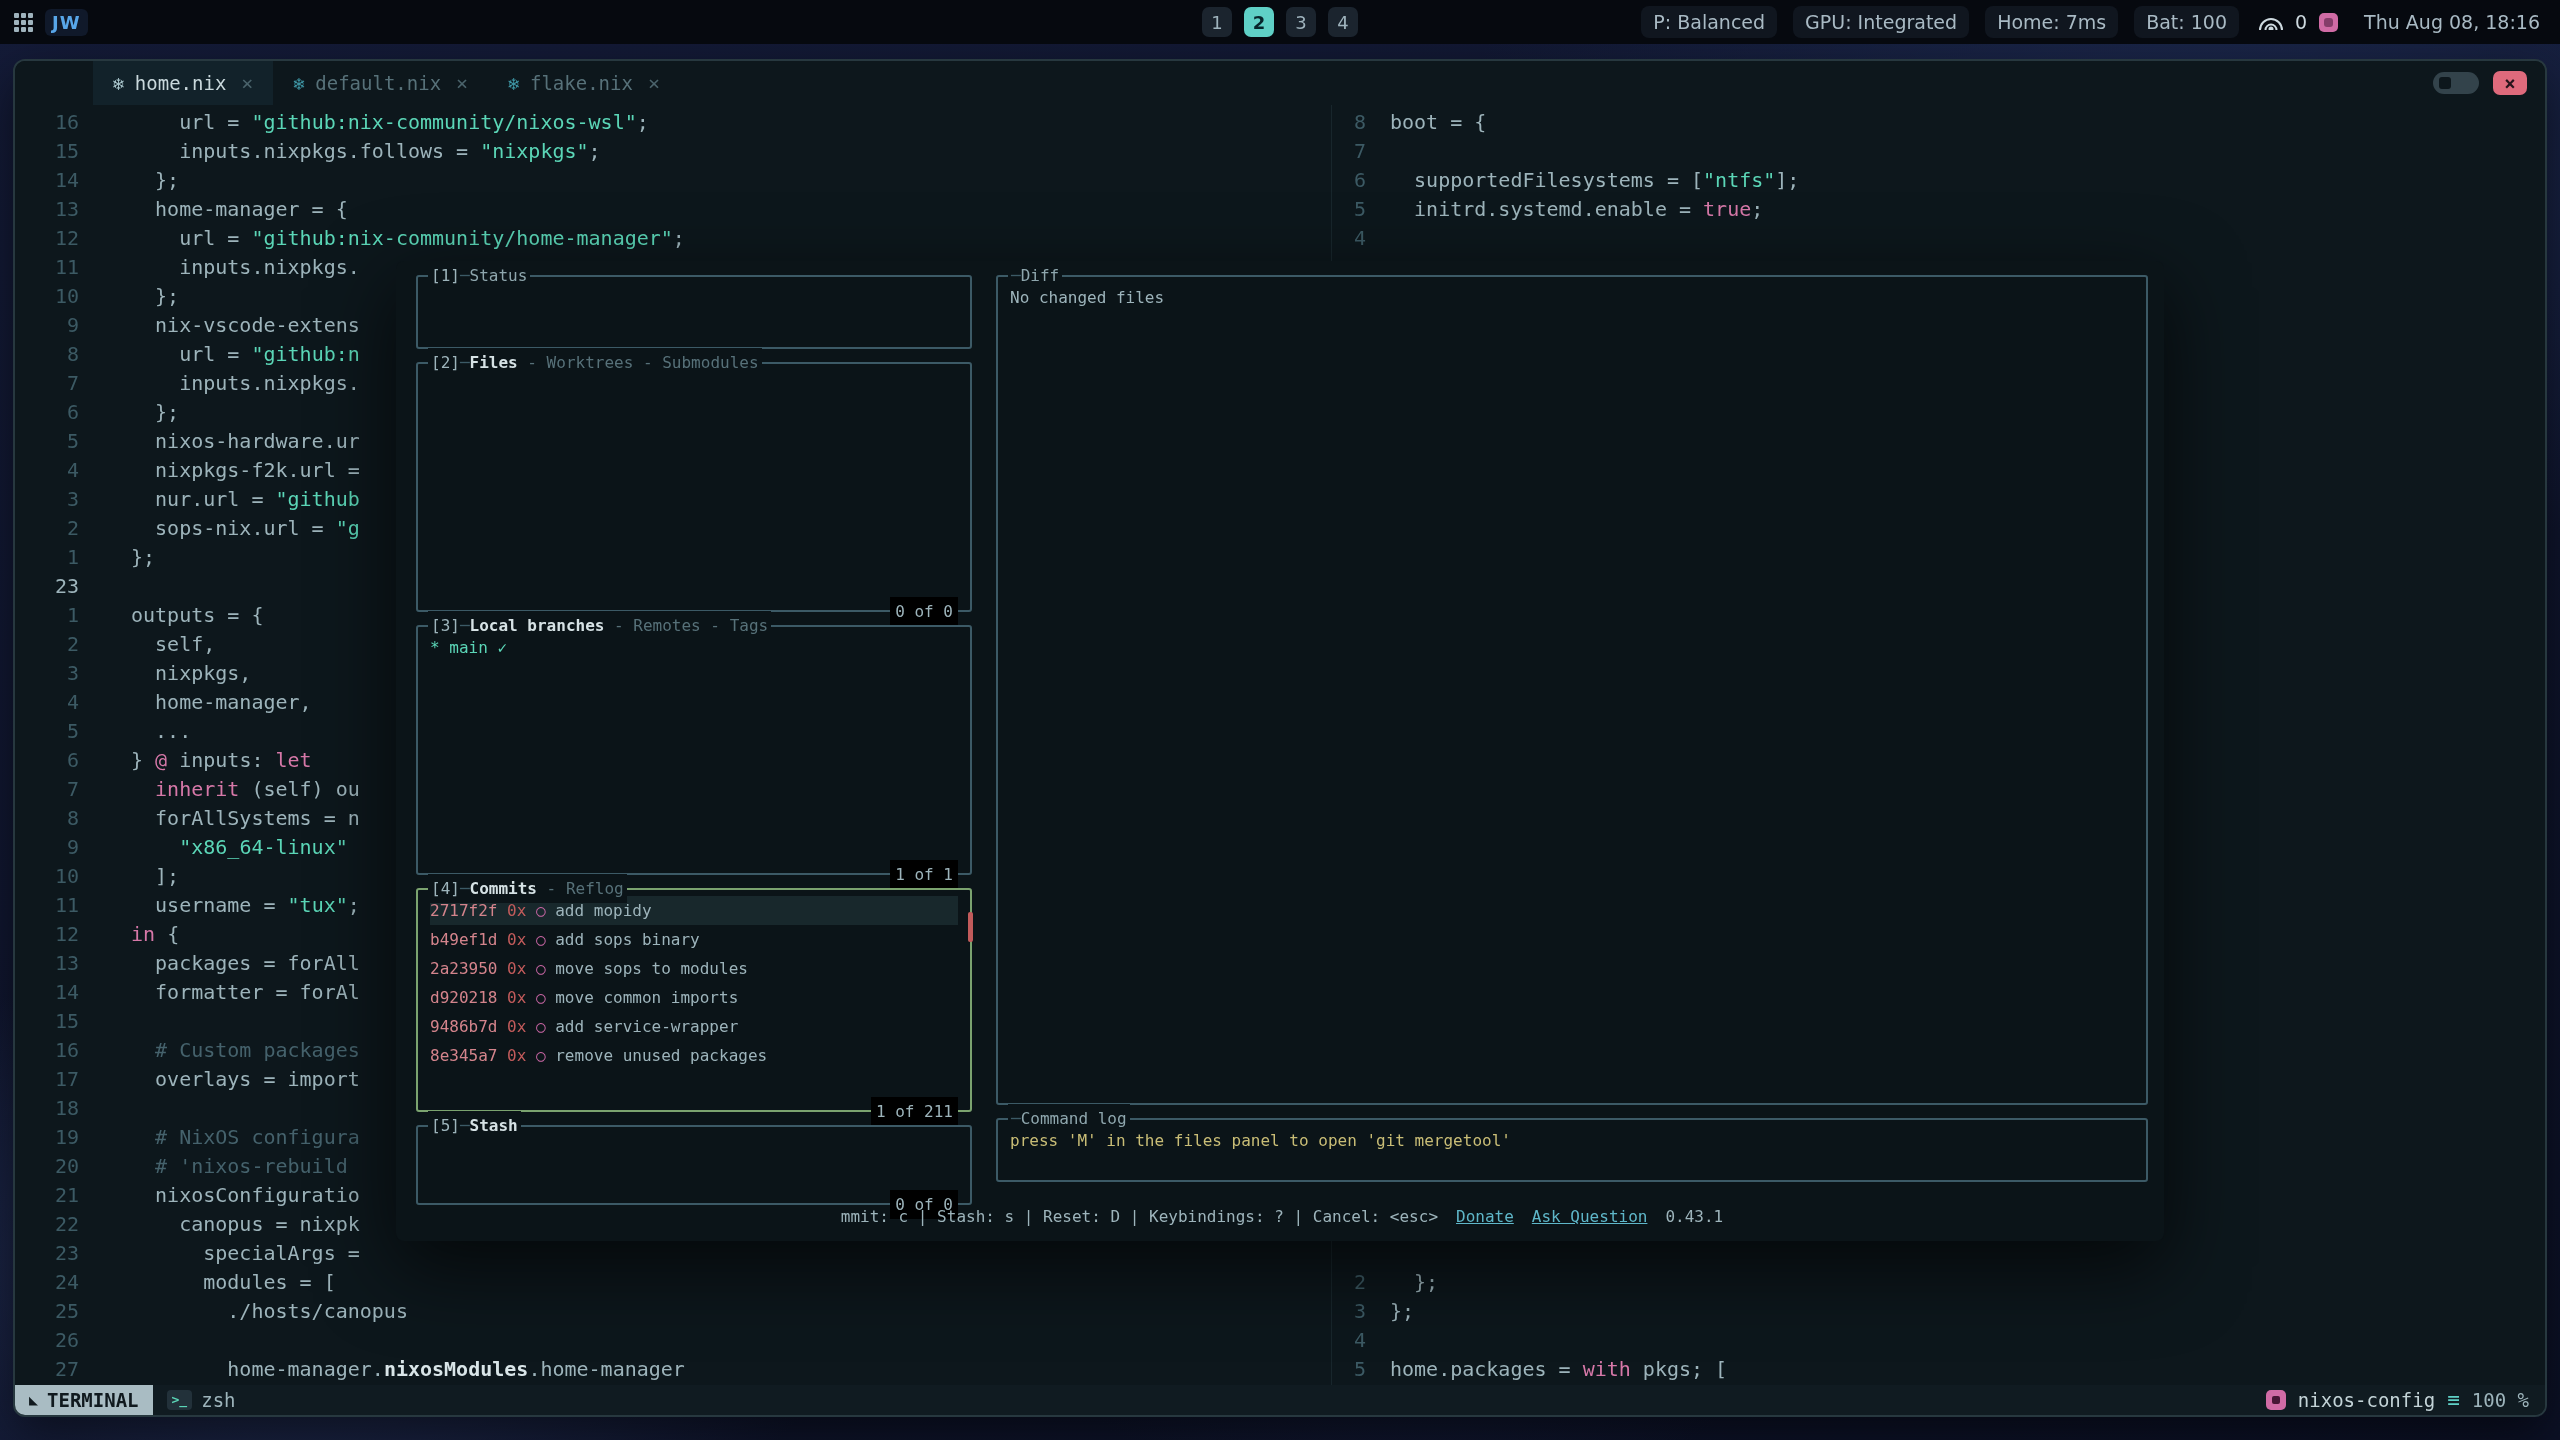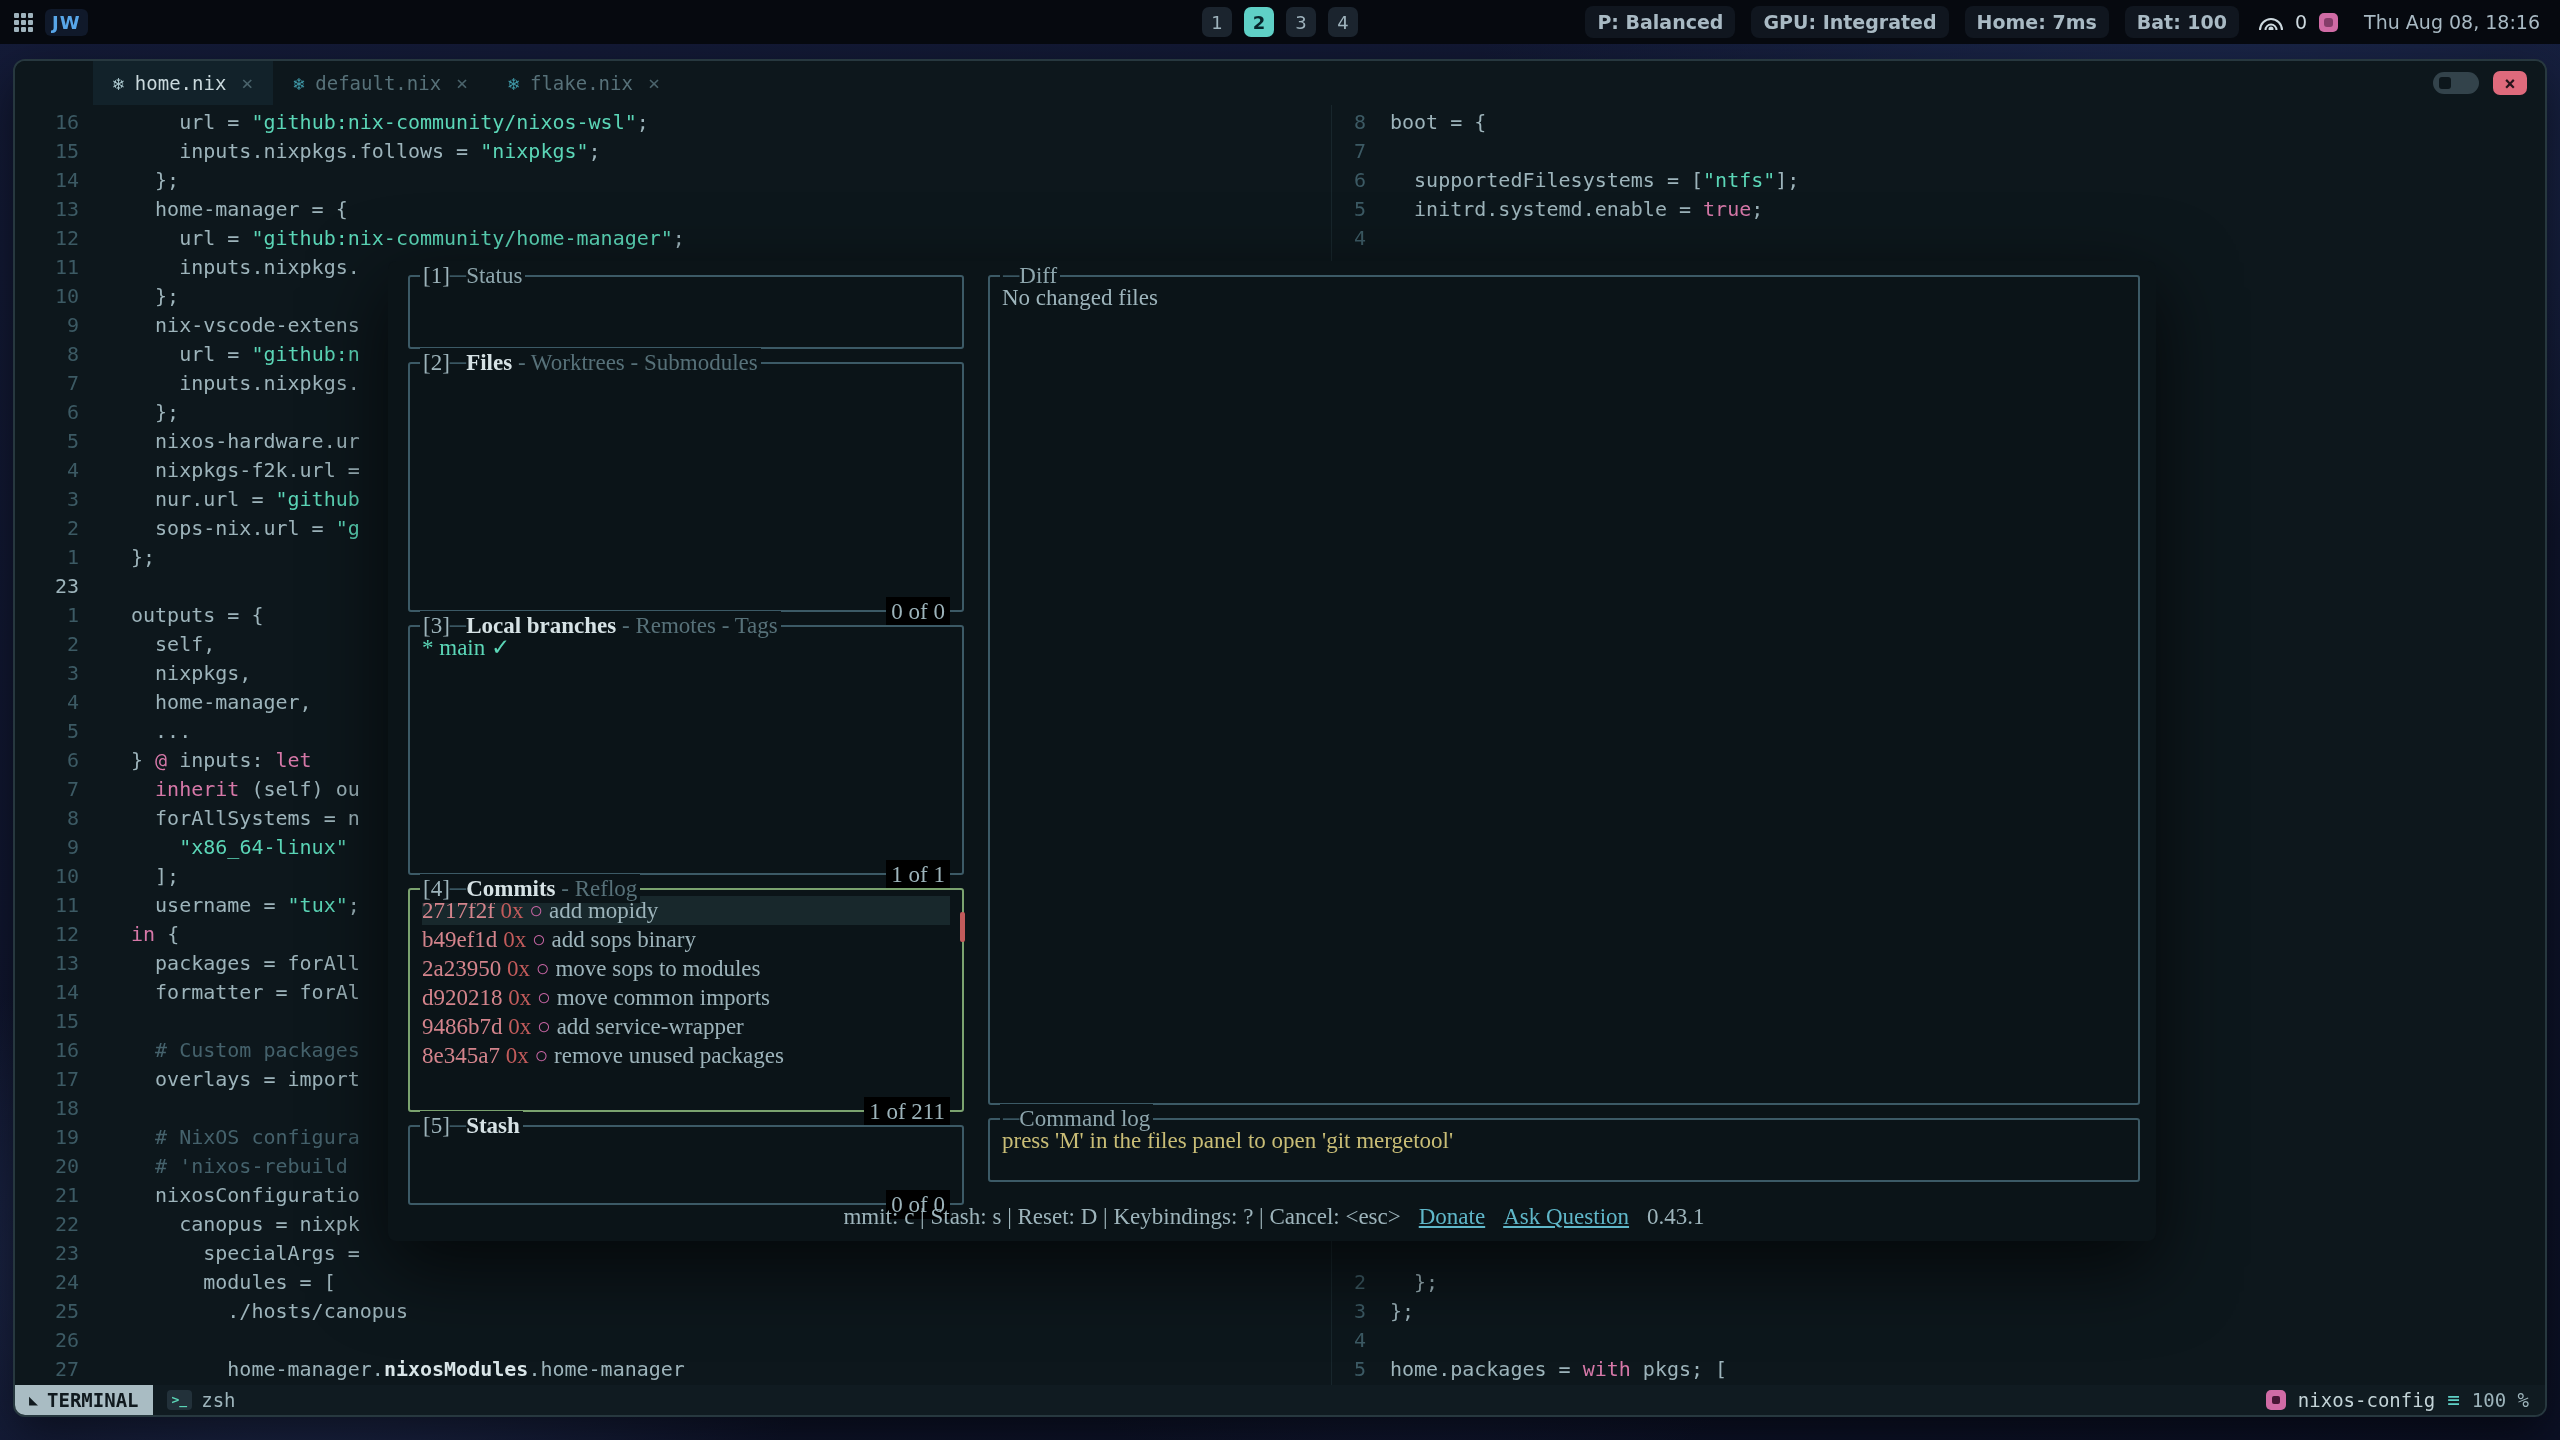--- a/index.html
+++ b/index.html
@@ -22,21 +22,21 @@
   .topbar-left { display:flex; align-items:center; gap:12px; }
   .apps-grid { display:grid; grid-template-columns:repeat(3,5px); grid-gap:2px; }
   .apps-grid i { width:5px; height:5px; background:#9fb3bd; border-radius:1px; }
   .logo { color:#58a6e8; font-weight:bold; font-size:18px; letter-spacing:1px;
     background:#10192a; border-radius:6px; padding:3px 7px; }
   .workspaces { position:absolute; left:50%; transform:translateX(-50%); display:flex; gap:12px; }
   .ws { width:30px; height:30px; border-radius:7px; background:#1b242e; color:#9fb3bd;
     display:flex; align-items:center; justify-content:center; font-size:18px; }
   .ws.active { background:#5fd0c6; color:#07252b; font-weight:bold; }
   .topbar-right { margin-left:auto; display:flex; align-items:center; gap:16px; }
-  .module { background:#10161f; border-radius:8px; padding:5px 12px; white-space:nowrap;font-weight:bold; }
+  .module { background:#10161f; border-radius:8px; padding:5px 12px; white-space:nowrap; }
   .tray { display:flex; align-items:center; gap:12px; padding:0 4px; }
   .wifi { position:relative; width:24px; height:16px; overflow:hidden; }
   .wifi i { position:absolute; left:50%; top:100%; transform:translate(-50%,-50%);
     border:2px solid #cdd9df; border-radius:50%; }
   .wifi .a1 { width:24px; height:24px; }
   .wifi .a2 { width:13px; height:13px; }
   .wifi .dot { width:5px; height:5px; background:#cdd9df; border:none; transform:translate(-50%,-70%); }
   .tray-zero { color:#cdd9df; }
   .picker { width:19px; height:19px; border-radius:5px; background:#d06ba5; position:relative; }
   .picker::after { content:""; position:absolute; inset:5px; border-radius:3px; background:#3a1030; opacity:.5; }
@@ -89,23 +89,23 @@
   .shell-chip { display:flex; align-items:center; gap:9px; margin-left:14px; }
   .shell-icon { background:#22313a; color:#5bd6b7; border-radius:4px; padding:0 5px;
     font-size:13px; font-weight:bold; line-height:20px; }
   .sl-right { margin-left:auto; display:flex; align-items:center; gap:12px; padding-right:16px; }
   .repo-icon { width:20px; height:20px; border-radius:5px; background:#d06ba5; position:relative; }
   .repo-icon::after { content:""; position:absolute; inset:6px; border-radius:2px; background:#471635; }
   .repo-name { color:#c3d3d7; }
   .scroll-icon { color:#5fd0c6; font-size:21px; }
 
   
-  .lazygit { position:absolute; left:388px; top:261px; width:1768px; height:980px;
+  .lazygit { position:absolute; left:396px; top:261px; width:1768px; height:980px;
     background:#0b1418; border-radius:8px; box-shadow:0 26px 80px rgba(0,0,0,.68);
-    font-size:23px; line-height:29px; color:#9db4bb; z-index:4;font-family:Liberation Serif, serif; }
+    font-size:16px; line-height:29px; color:#9db4bb; z-index:4; }
   .lg-left { position:absolute; left:20px; top:14px; width:556px;
     display:flex; flex-direction:column; gap:13px; }
   .lg-right { position:absolute; left:600px; right:16px; top:14px;
     display:flex; flex-direction:column; gap:13px; }
   .lg-panel { position:relative; border:2px solid #3c5a66; border-radius:3px; }
   .lg-panel.active { border-color:#7ba36f; }
   .lg-title { position:absolute; top:-16px; left:10px; background:#0b1418; padding:0 3px; white-space:pre; }
   .lg-title .key { color:#9db4bb; }
   .lg-title .dash { color:#3c5a66; }
   .lg-title .name { color:#d6e2e5; font-weight:bold; }

